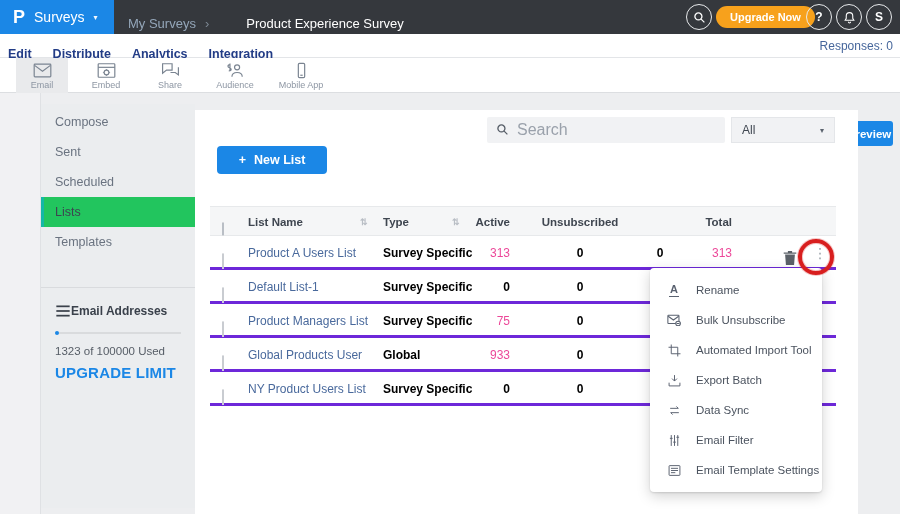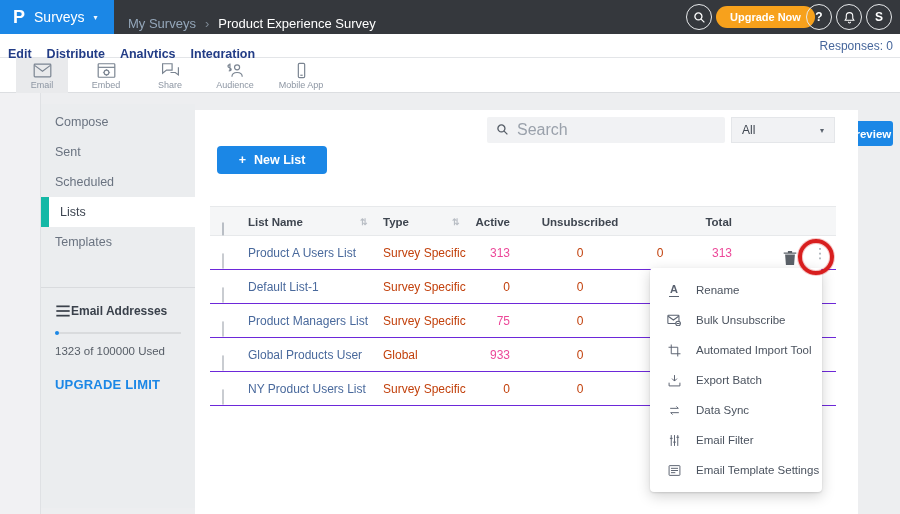--- a/index.html
+++ b/index.html
@@ -8,85 +8,85 @@
 
   
   .topbar { position:absolute; left:0; top:0; width:900px; height:34px; background:#35383d; }
   .logo-btn { position:absolute; left:0; top:0; width:114px; height:34px; background:#1b87e6; color:#fff; display:flex; align-items:center; gap:9px; padding-left:13px; cursor:pointer; }
   .logo-p { font-size:18px; font-weight:700; }
   .logo-label { font-size:14px; }
   .caret { font-size:8px; opacity:.95; }
   .breadcrumb { position:absolute; left:128px; top:0; height:46px; display:flex; align-items:center; gap:9px; font-size:13px; }
   .bc-parent { color:#94a6b9; cursor:pointer; }
   .bc-sep { color:#7d8893; }
-  .bc-current { color:#fff; }
+  .bc-current { color:#fff;margin-left:28px; }
   .circle-btn { position:absolute; top:4px; width:26px; height:26px; border:1.5px solid #e8eaec; border-radius:50%; color:#fff; display:flex; align-items:center; justify-content:center; font-size:12px; font-weight:700; cursor:pointer; }
   .upgrade-btn { position:absolute; left:716px; top:6px; height:22px; padding:0 14px; background:#f7a11c; border-radius:11px; color:#fff; font-size:11px; font-weight:700; line-height:22px; cursor:pointer; }
 
   
   .navrow { position:absolute; left:0; top:34px; width:900px; height:24px; background:#fff; border-bottom:1px solid #e3e5e8; }
-  .navrow-inner { display:flex; gap:15px; padding-left:8px; height:40px; align-items:center; }
+  .navrow-inner { display:flex; gap:21px; padding-left:8px; height:40px; align-items:center; }
   .nav-item { font-size:12.5px; font-weight:700; color:#223c86; cursor:pointer; }
   .nav-item.active { text-decoration:underline; }
   .responses { position:absolute; right:7px; top:0; line-height:24px; font-size:12px; color:#46669b; }
 
   
   .toolbar { position:absolute; left:0; top:58px; width:900px; height:35px; background:#fff; border-bottom:1px solid #dcdee1; }
   .tab { position:absolute; top:0; height:35px; width:52px; display:flex; flex-direction:column; align-items:center; justify-content:center; gap:1px; color:#8d96a3; font-size:9px; cursor:pointer; }
   .tab svg { stroke:#7a8491; }
   .tab.active { background:#e9eaec; }
   .url-box { position:absolute; left:600px; top:64px; width:220px; height:23px; background:#f4f5f6; border:1px solid #d8dadd; border-radius:3px; display:flex; align-items:center; cursor:text; }
   .url-text { flex:1; font-size:11px; color:#4a4f57; padding:0 2px 0 7px; white-space:nowrap; overflow:hidden; }
   .pencil-btn { width:22px; display:flex; align-items:center; justify-content:center; cursor:pointer; }
   .preview-btn { position:absolute; left:827px; top:63px; width:66px; height:25px; background:#1b87e6; border:none; border-radius:3px; color:#fff; font-size:11.5px; font-weight:700; display:flex; align-items:center; justify-content:center; gap:5px; cursor:pointer; }
 
   
   .gutter { position:absolute; left:0; top:93px; width:41px; height:421px; background:#f1f1f3; border-right:1px solid #dfe1e4; }
   .sidebar { position:absolute; left:41px; top:104px; width:154px; height:404px; background:#ebedef; padding-top:3px; }
   .side-item { height:30px; line-height:30px; padding-left:14px; font-size:12.5px; color:#6a7380; cursor:pointer; }
-  .side-item.active { background:#ffffff; border-left:8px solid #14b8a6; padding-left:11px; color:#3d4551; }
+  .side-item.active { background:#22c55e; border-left:3px solid #14b8a6; padding-left:11px; color:#3d4551; }
   .side-divider { border:none; border-top:1px solid #d9dbde; margin-top:30px; }
   .email-addresses { padding:16px 14px 0 14px; }
   .ea-title-row { display:flex; align-items:center; color:#3a414b; font-size:12px; font-weight:700; }
   .ea-progress { margin-top:14px; height:2px; background:#d9dbdd; position:relative; }
   .ea-progress-fill { position:absolute; left:0; top:-1px; height:4px; width:4px; border-radius:2px; }
   .ea-usage { margin-top:11px; font-size:11.5px; color:#565d66; }
-  .ea-upgrade { margin-top:20px; font-size:13px; font-weight:700; color:#1b87e6; cursor:pointer; letter-spacing:.2px; }
+  .ea-upgrade { margin-top:7px; font-size:15px; font-weight:700; color:#1b87e6; cursor:pointer; letter-spacing:.2px; }
 
   
   .main { position:absolute; left:195px; top:110px; width:663px; height:404px; background:#fff; }
   .search-box { position:absolute; left:292px; top:7px; width:238px; height:26px; background:#f1f2f4; border-radius:2px; }
   .search-box svg { position:absolute; left:9px; top:6px; stroke:#555c66; }
   .search-box input { width:100%; height:100%; background:transparent; border:none; outline:none; padding-left:30px; font-size:16px; color:#3f4650; font-family:"Liberation Sans", sans-serif; }
   .search-box input::placeholder { color:#9aa1ab; }
   .filter-select { position:absolute; left:536px; top:7px; width:104px; height:26px; background:#f1f2f4; border:1px solid #e4e6e9; display:flex; align-items:center; justify-content:space-between; padding:0 10px; font-size:12px; color:#3f4650; cursor:pointer; }
   .filter-select .caret2 { font-size:8px; color:#5b636e; }
   .newlist-btn { position:absolute; left:22px; top:36px; width:110px; height:28px; background:#1b87e6; border:none; border-radius:4px; color:#fff; font-size:12.5px; font-weight:700; display:flex; align-items:center; justify-content:center; gap:8px; cursor:pointer; }
 
   
   .thead { position:absolute; left:15px; top:96px; width:626px; height:30px; background:#f5f6f7; border-top:1px solid #e7e9eb; border-bottom:1px solid #e7e9eb; font-size:11.5px; font-weight:700; color:#3f4650; }
-  .trow { position:absolute; left:15px; width:626px; height:34px; border-bottom:1px solid #6d28d9; font-size:12px; }
+  .trow { position:absolute; left:15px; width:626px; height:34px; border-bottom:3px solid #6d28d9; font-size:12px; }
   .cell { position:absolute; top:0; line-height:30px; }
   .trow .cell { line-height:34px; }
   .c-check { left:12px; top:8px; }
   .thead .c-check { top:7px; }
   .checkbox { width:15px; height:15px; border:1.5px solid #c9ccd1; border-radius:2px; background:#fff; cursor:pointer; }
   .c-name { left:38px; }
   .c-sort1 { left:150px; color:#b9bec5; font-size:9px; cursor:pointer; }
   .c-type { left:173px; }
   .c-sort2 { left:242px; color:#b9bec5; font-size:9px; cursor:pointer; }
   .c-active { left:220px; width:80px; text-align:right; }
   .c-unsub { left:330px; width:80px; text-align:center; }
   .c-bounced { left:410px; width:80px; text-align:center; }
   .c-total { left:462px; width:60px; text-align:right; }
   .c-trash { left:573px; top:9px; cursor:pointer; }
   .c-dots { left:601px; top:0; width:18px; text-align:center; color:#9aa1a8; font-size:14px; cursor:pointer; letter-spacing:0; }
   .link-blue { color:#49699c; cursor:pointer; }
   .num-blue { color:#ec4899; }
-  .txt-gray { color:#c2410c; }
+  .txt-gray { color:#000000;font-weight:bold; }
 
   
   .context-menu { position:absolute; left:455px; top:158px; width:172px; height:224px; background:#fff; border-radius:4px; box-shadow:0 1px 2px rgba(0,0,0,.12), 0 4px 14px rgba(0,0,0,.18); padding-top:7px; z-index:20; }
   .menu-item { display:flex; align-items:center; gap:14px; height:30px; padding-left:16px; font-size:11.5px; color:#4a525e; cursor:pointer; }
   .mi-icon { width:16px; display:flex; align-items:center; justify-content:center; }
   .mi-icon svg { stroke:#5a6270; }
   .rename-glyph { font-size:11px; font-weight:700; color:#5a6270; border-bottom:1.5px solid #5a6270; line-height:11px; padding:0 1px 1px 1px; }
 
   
   .red-circle { position:absolute; left:798px; top:239px; width:36px; height:36px; border:4px solid #d81e1e; border-radius:50%; z-index:50; box-shadow:0 0 0 1px rgba(216,30,30,.25), inset 0 0 0 1px rgba(216,30,30,.25); }

